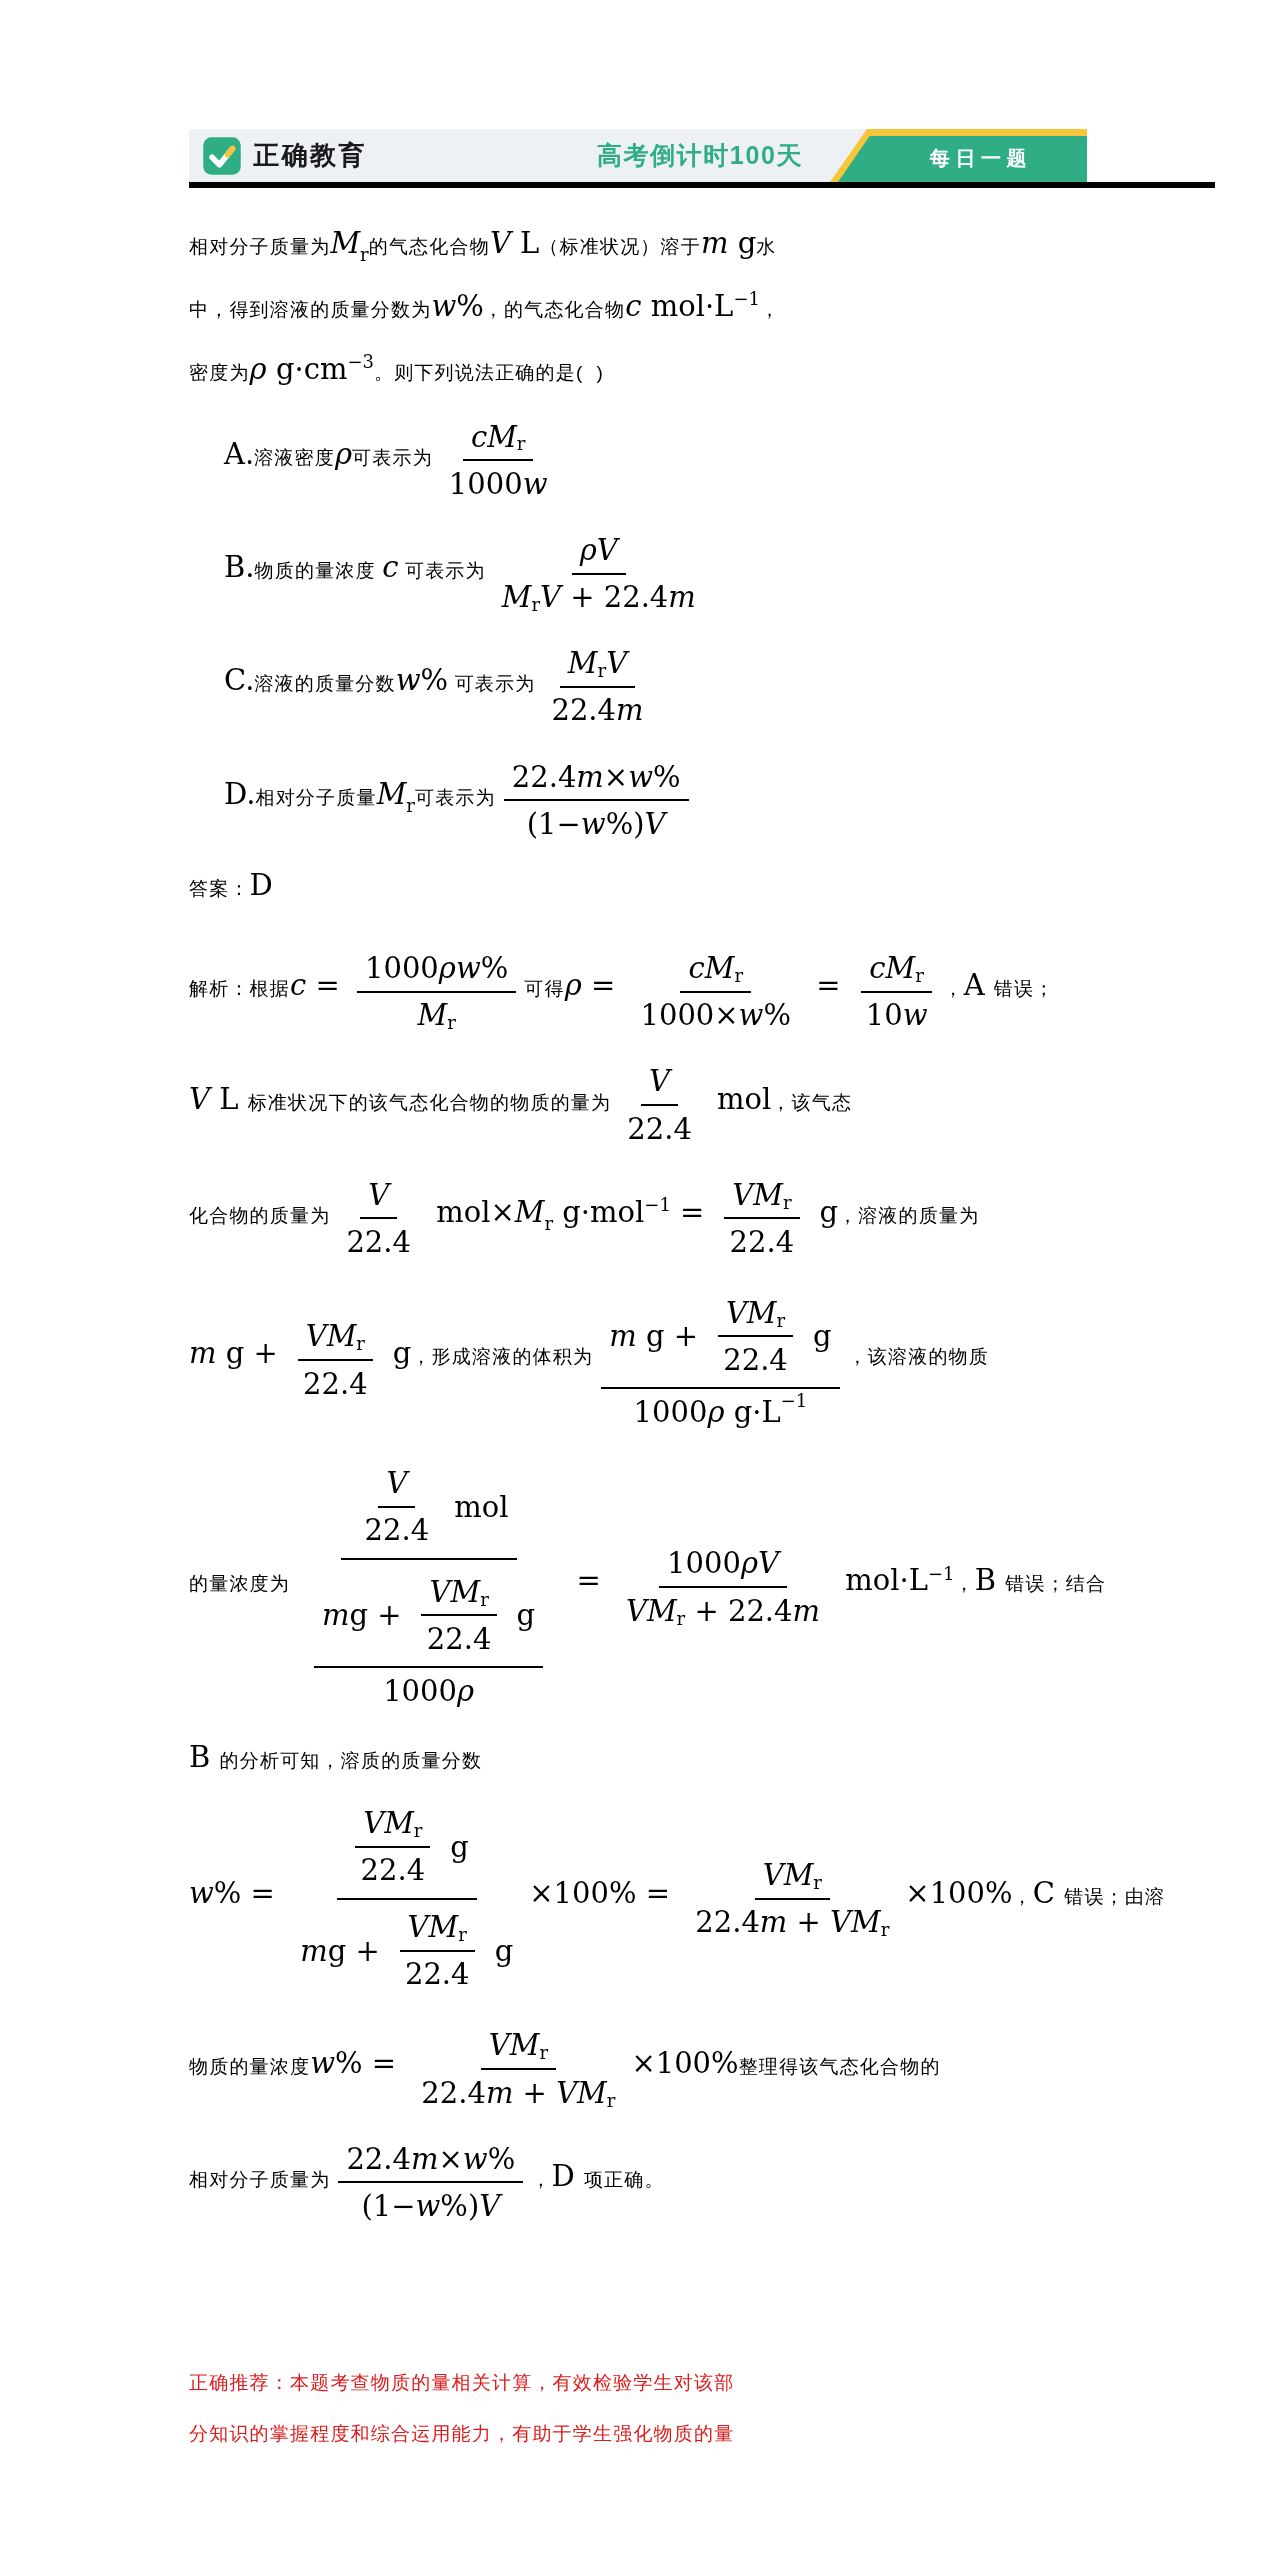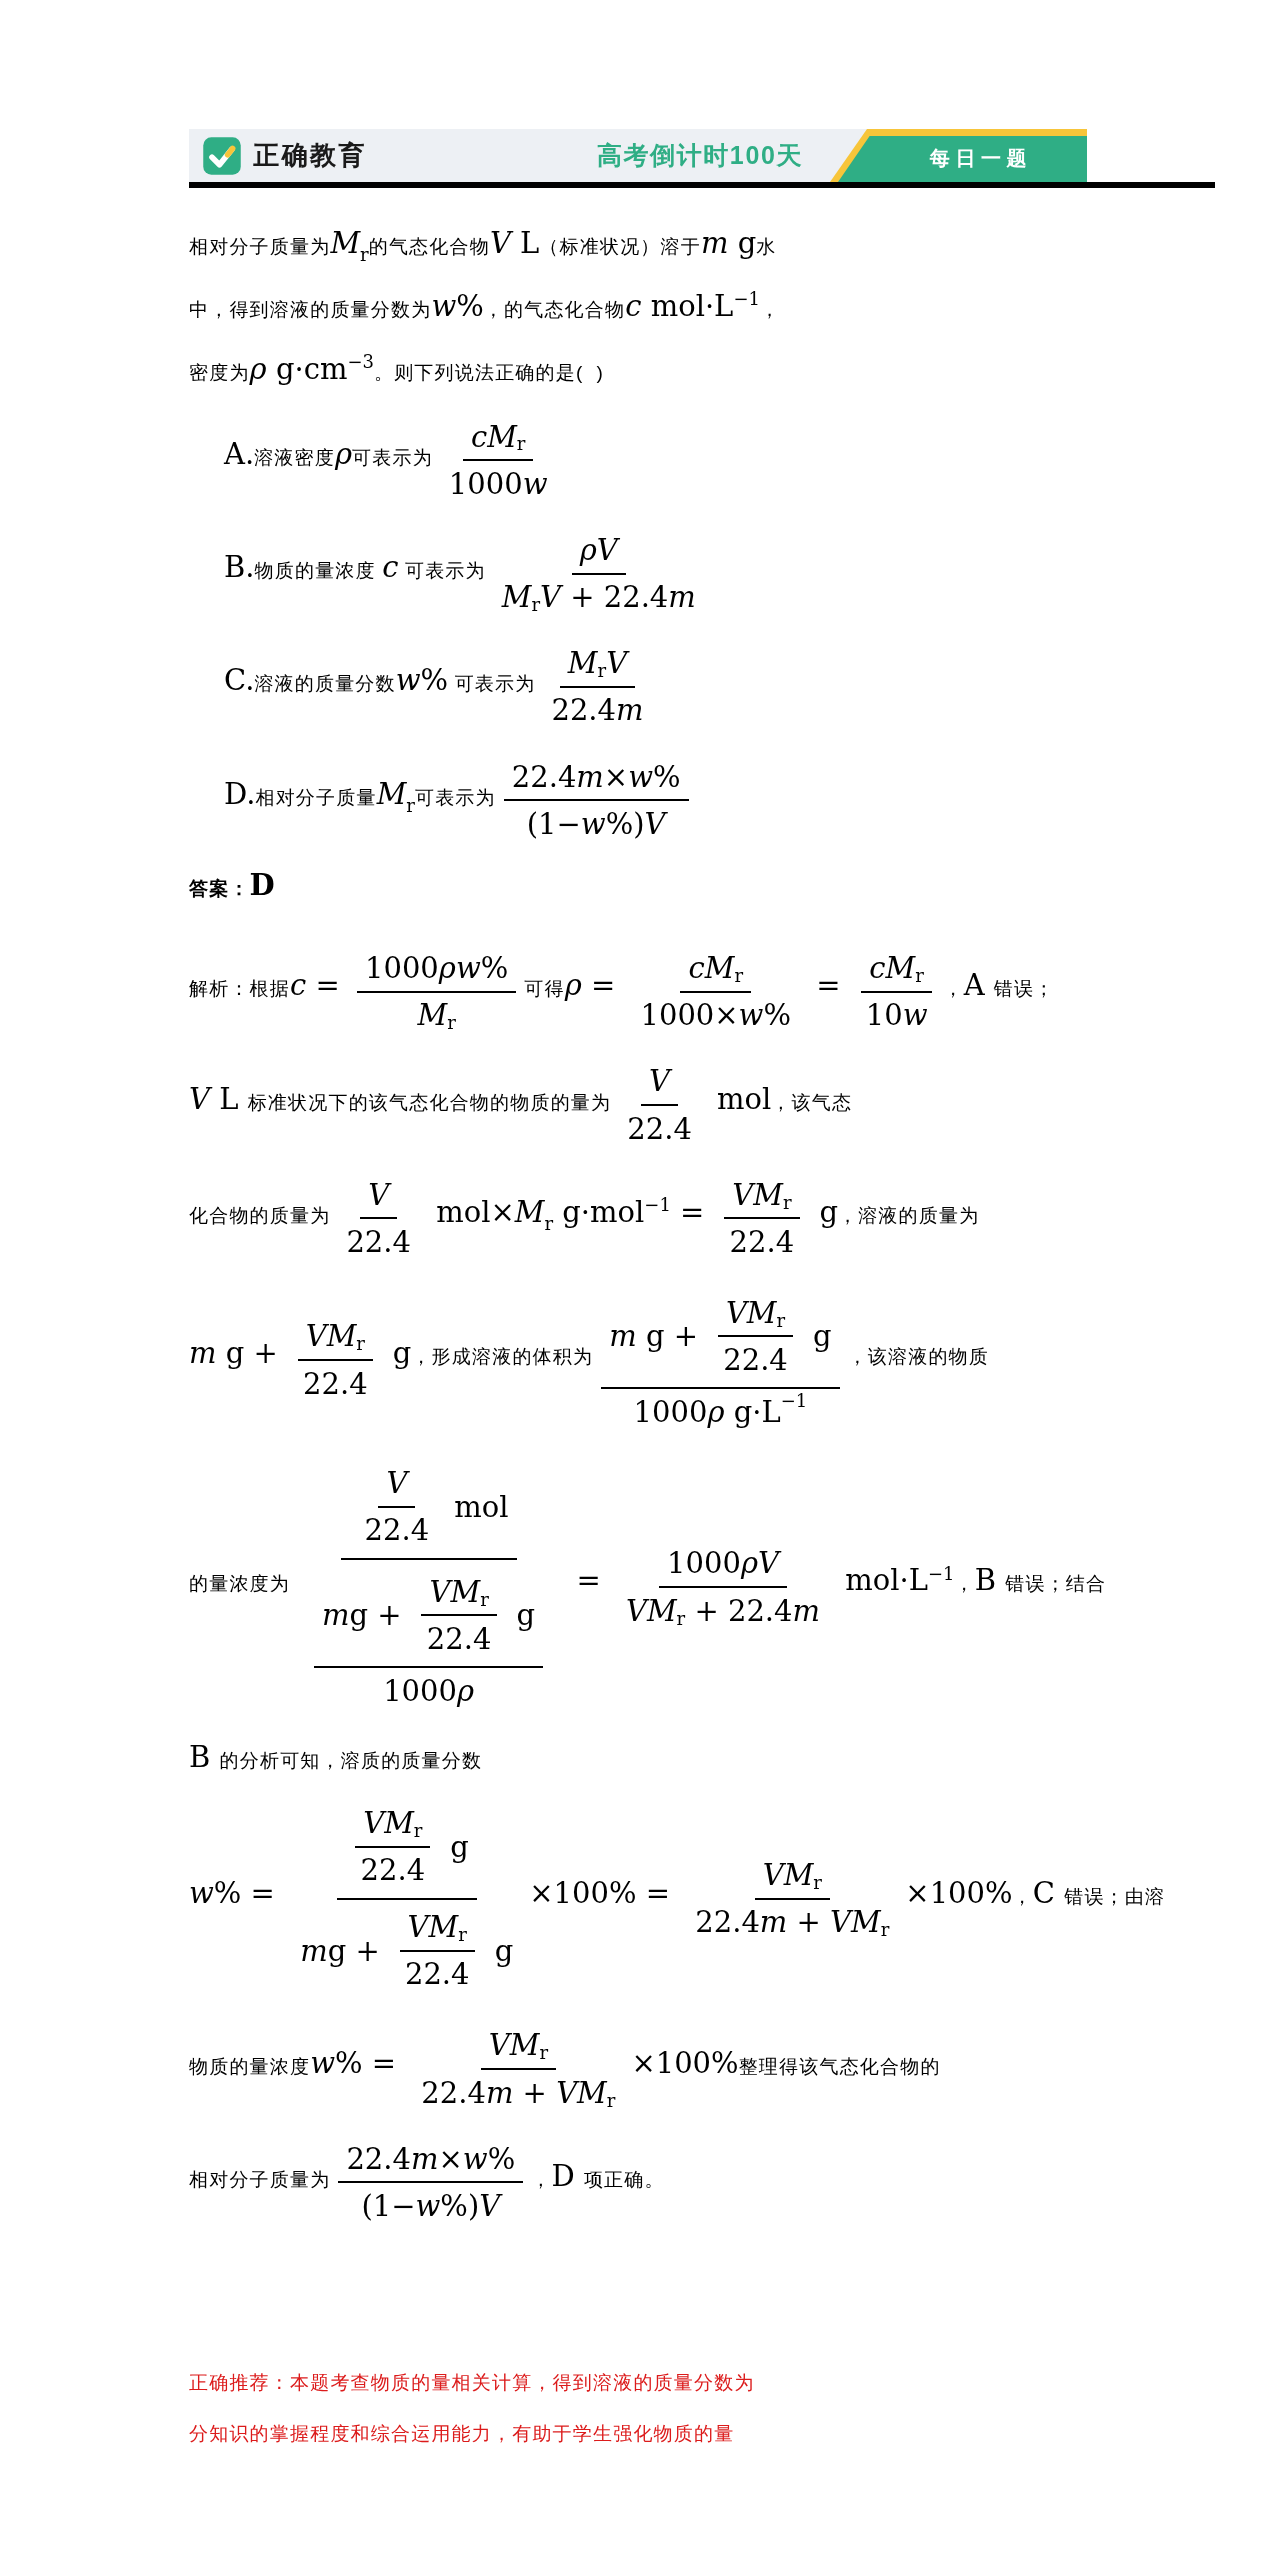--- a/index.html
+++ b/index.html
@@ -35,21 +35,21 @@
   .seg-sub{font-family:"DejaVu Serif","Liberation Serif",serif;font-size:18px;position:relative;top:8px;}
   .seg-sup{font-family:"DejaVu Serif","Liberation Serif",serif;font-size:18px;position:relative;top:-10.5px;}
 
   .frac{display:inline-flex;flex-direction:column;align-items:center;vertical-align:middle;margin:3.2px 8px;}
   .fnum,.fden{display:flex;align-items:center;justify-content:center;padding:1.6px 8px;white-space:nowrap;}
   .fnum{border-bottom:2.4px solid currentColor;}
 
   .block-question{margin-top:34px;}
   .block-question .line{margin-bottom:21px;}
   .block-options .line{margin-bottom:14.5px;margin-left:35px;}
-  .block-answer{font-weight:bold;}
+  .block-answer{}
   .block-analysis{margin-top:36px;}
   .block-analysis .line{margin-bottom:14.5px;}
   .block-recommendation{margin-top:137px;}
   .block-recommendation .line{margin-bottom:24px;}
 </style>
 </head>
 <body style="--green: #2fae85; --yellow: #f7c53a; --red: #dc1b1b; --banner-bg: #edf0f4; --divider: #000000;">
 
 <div class="page">
 
@@ -342,19 +342,19 @@
             </span>
             <span class="fden">
               <span class="seg-rm">(1−</span>
               <span class="seg-var">w</span>
               <span class="seg-rm">%)</span>
               <span class="seg-var">V</span>
             </span>
           </span><span class="seg-txt">，</span><span class="seg-rm">D&nbsp;</span><span class="seg-txt">项正确。</span></div>
       </div>
       <div class="block block-recommendation" style="color: rgb(220, 27, 27);">
-        <div class="line"><span class="seg-txt">正确推荐：本题考查物质的量相关计算，得到溶液的质量分数为</span></div>
+        <div class="line"><span class="seg-txt">正确推荐：本题考查物质的量相关计算，有效检验学生对该部</span></div>
         <div class="line"><span class="seg-txt">分知识的掌握程度和综合运用能力，有助于学生强化物质的量</span></div>
       </div>
     </div>
 
 </div>
 
 
 </body></html>

